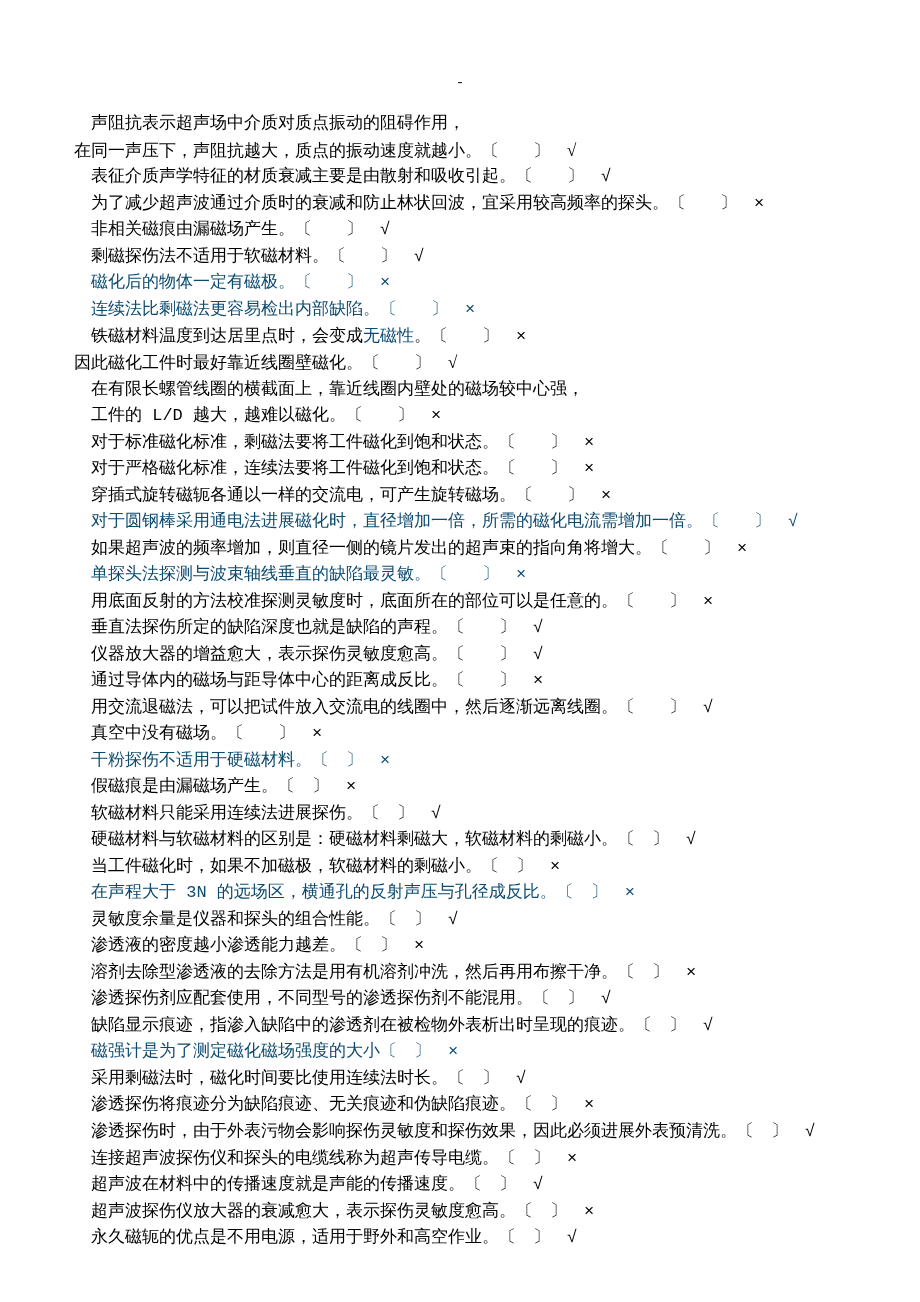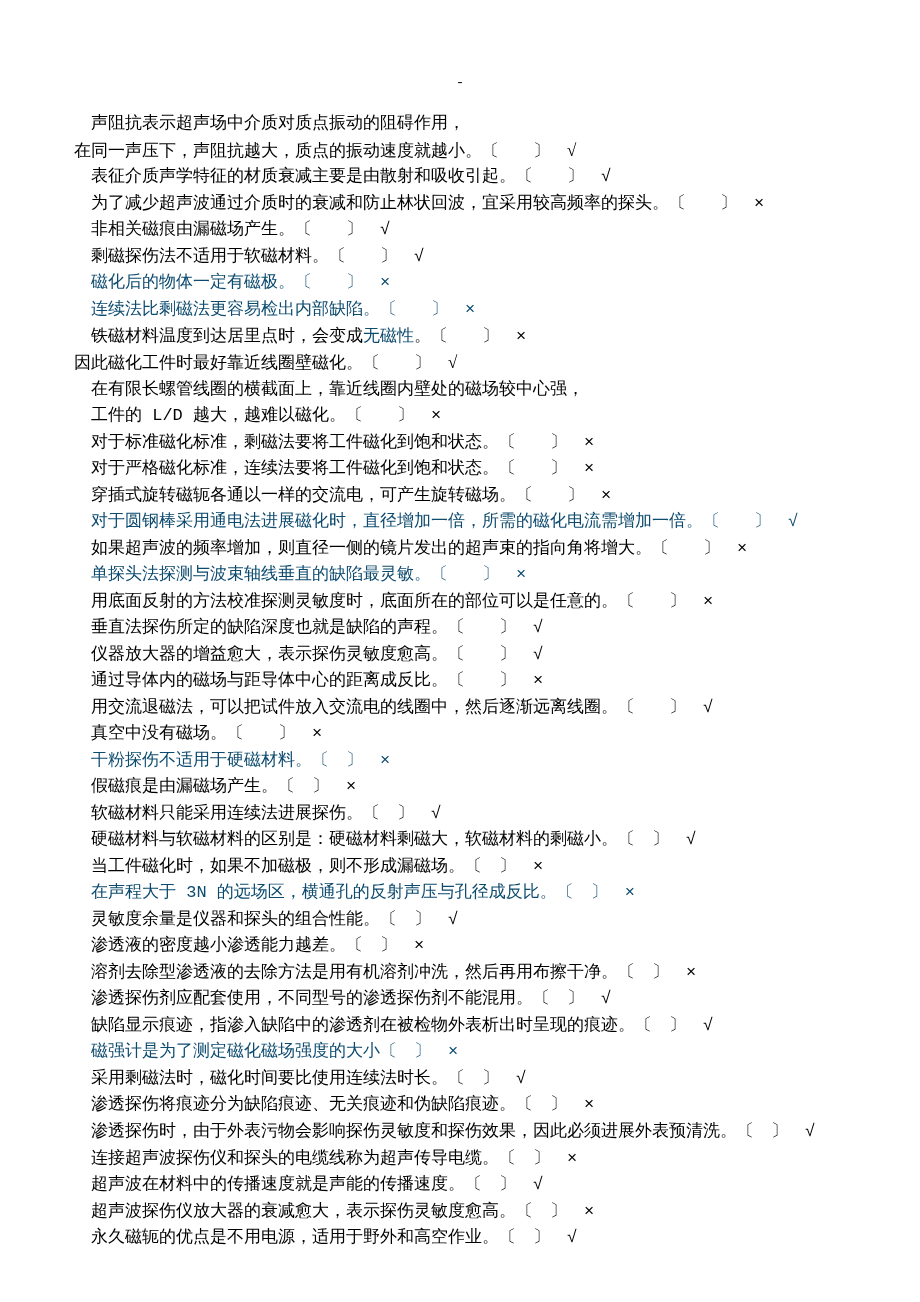--- a/index.html
+++ b/index.html
@@ -59,21 +59,21 @@
       <div class="line indent">用底面反射的方法校准探测灵敏度时，底面所在的部位可以是任意的。〔　　〕　×</div>
       <div class="line indent">垂直法探伤所定的缺陷深度也就是缺陷的声程。〔　　〕　√</div>
       <div class="line indent">仪器放大器的增益愈大，表示探伤灵敏度愈高。〔　　〕　√</div>
       <div class="line indent">通过导体内的磁场与距导体中心的距离成反比。〔　　〕　×</div>
       <div class="line indent">用交流退磁法，可以把试件放入交流电的线圈中，然后逐渐远离线圈。〔　　〕　√</div>
       <div class="line indent">真空中没有磁场。〔　　〕　×</div>
       <div class="line indent blue">干粉探伤不适用于硬磁材料。〔　〕　×</div>
       <div class="line indent">假磁痕是由漏磁场产生。〔　〕　×</div>
       <div class="line indent">软磁材料只能采用连续法进展探伤。〔　〕　√</div>
       <div class="line indent">硬磁材料与软磁材料的区别是：硬磁材料剩磁大，软磁材料的剩磁小。〔　〕　√</div>
-      <div class="line indent">当工件磁化时，如果不加磁极，则不形成漏磁场。〔　〕　×</div>
+      <div class="line indent">当工件磁化时，如果不加磁极，软磁材料的剩磁小。〔　〕　×</div>
       <div class="line indent blue">在声程大于 3N 的远场区，横通孔的反射声压与孔径成反比。〔　〕　×</div>
       <div class="line indent">灵敏度余量是仪器和探头的组合性能。〔　〕　√</div>
       <div class="line indent">渗透液的密度越小渗透能力越差。〔　〕　×</div>
       <div class="line indent">溶剂去除型渗透液的去除方法是用有机溶剂冲洗，然后再用布擦干净。〔　〕　×</div>
       <div class="line indent">渗透探伤剂应配套使用，不同型号的渗透探伤剂不能混用。〔　〕　√</div>
       <div class="line indent">缺陷显示痕迹，指渗入缺陷中的渗透剂在被检物外表析出时呈现的痕迹。〔　〕　√</div>
       <div class="line indent blue">磁强计是为了测定磁化磁场强度的大小〔　〕　×</div>
       <div class="line indent">采用剩磁法时，磁化时间要比使用连续法时长。〔　〕　√</div>
       <div class="line indent">渗透探伤将痕迹分为缺陷痕迹、无关痕迹和伪缺陷痕迹。〔　〕　×</div>
       <div class="line indent">渗透探伤时，由于外表污物会影响探伤灵敏度和探伤效果，因此必须进展外表预清洗。〔　〕　√</div>

